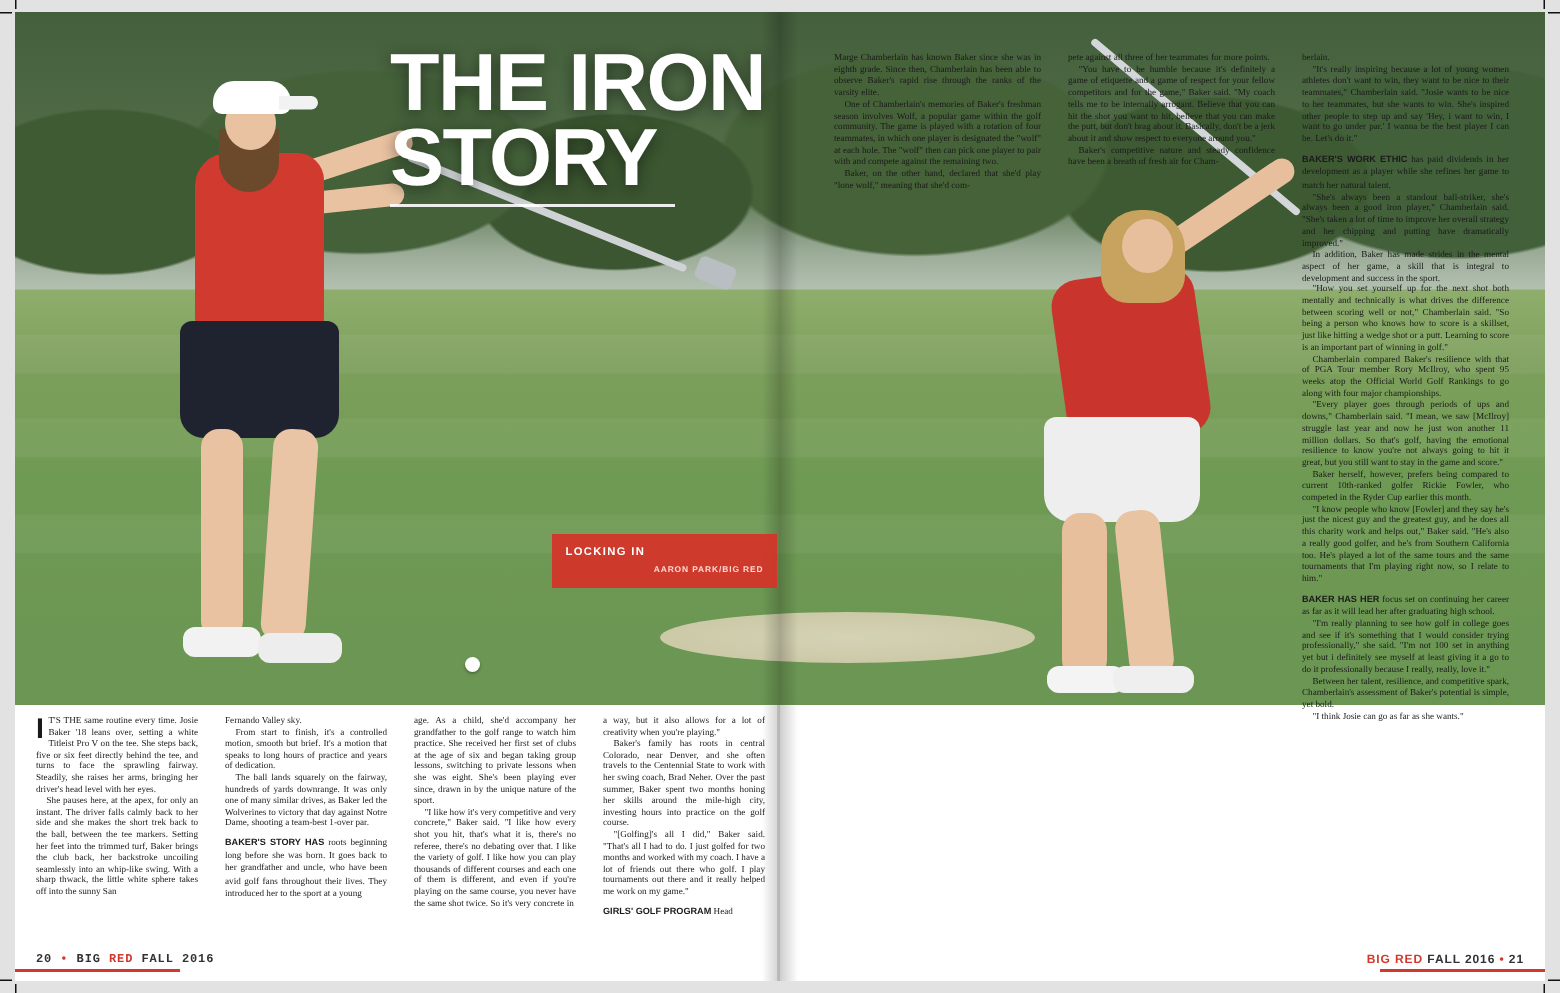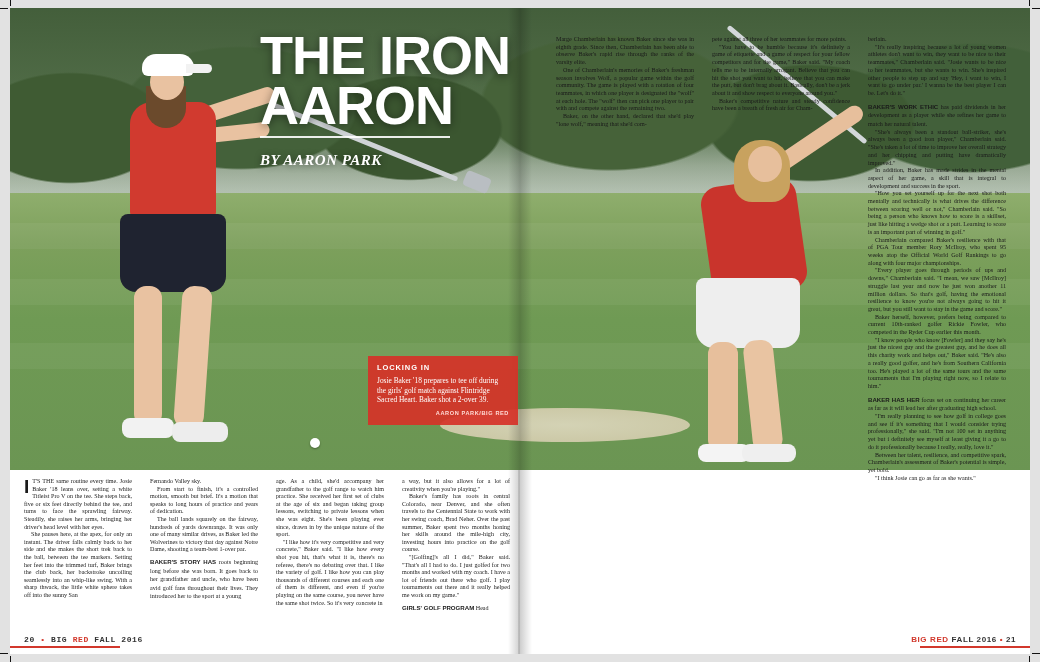--- a/index.html
+++ b/index.html
@@ -160,28 +160,26 @@
         <div class="head"></div>
       <div class="skirt"></div>
       <div class="legL"></div>
         <div class="legR"></div>
       <div class="shoeL"></div>
         <div class="shoeR"></div>
     </div>
 
     <div class="headline">
       <div class="l1">THE IRON</div>
-      <div class="l2">AARON</div>
+      <div class="l2">STORY</div>
       <div class="rule-head"></div>
-      <div class="byline">BY AARON PARK</div>
     </div>
 
     <div class="capbox" id="cap-locking">
       <div class="cap-title">LOCKING IN</div>
-      <div class="cap-body">Josie Baker '18 prepares to tee off during the girls' golf match against Flintridge Sacred Heart. Baker shot a 2-over 39.</div>
       <div class="cap-credit">AARON PARK/BIG RED</div>
     </div>
 
   </div>
 
   <div class="cols">
 
     <div class="col" style="left:0;">
       <p><span class="dropcap">I</span><span>T'S THE same routine every time. Josie Baker '18 leans over, setting a white Titleist Pro V on the tee. She steps back, five or six feet directly behind the tee, and turns to face the sprawling fairway. Steadily, she raises her arms, bringing her driver's head level with her eyes.</span></p>
       <p>She pauses here, at the apex, for only an instant. The driver falls calmly back to her side and she makes the short trek back to the ball, between the tee markers. Setting her feet into the trimmed turf, Baker brings the club back, her backstroke uncoiling seamlessly into an whip-like swing. With a sharp thwack, the little white sphere takes off into the sunny San</p>

